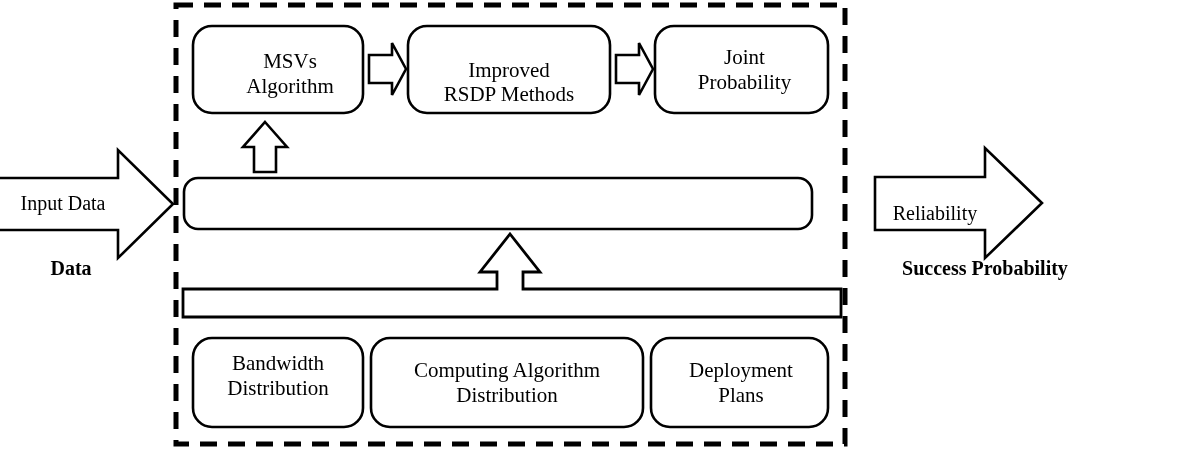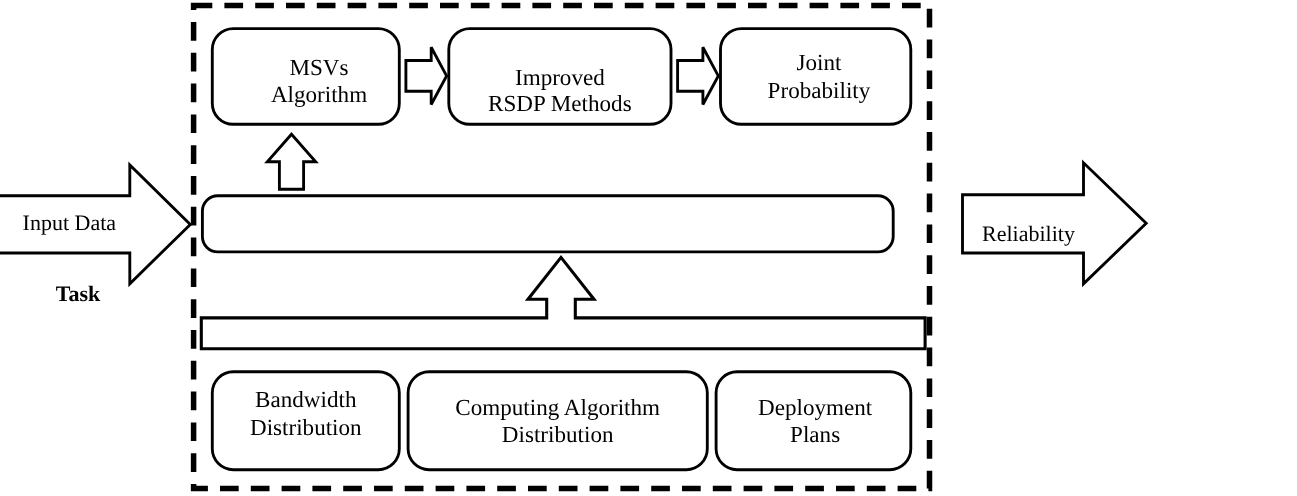--- a/index.html
+++ b/index.html
@@ -95,18 +95,19 @@
 Distribution</div>
 
   <div class="lbl box-label" style="left:371px; top:338px; width:272px; height:89px;">Computing Algorithm
 Distribution</div>
 
   <div class="lbl box-label" style="left:651px; top:338px; width:180px; height:89px;">Deployment
 Plans</div>
 
   <div class="lbl arrow-label" style="left:4px; top:178px; width:118px; height:52px;">Input Data</div>
 
-  <div class="lbl caption-label" style="left:12px; top:252px; width:118px; height:34px;">Task</div>
+  <div class="lbl caption-label" style="left:12px; top:252px; width:118px; height:34px;">Data</div>
 
   <div class="lbl arrow-label" style="left:880px; top:187px; width:110px; height:53px;">Reliability</div>
 
+  <div class="lbl caption-label" style="left:860px; top:252px; width:250px; height:34px;">Success Probability</div>
 
 </div>
 
 </body></html>

